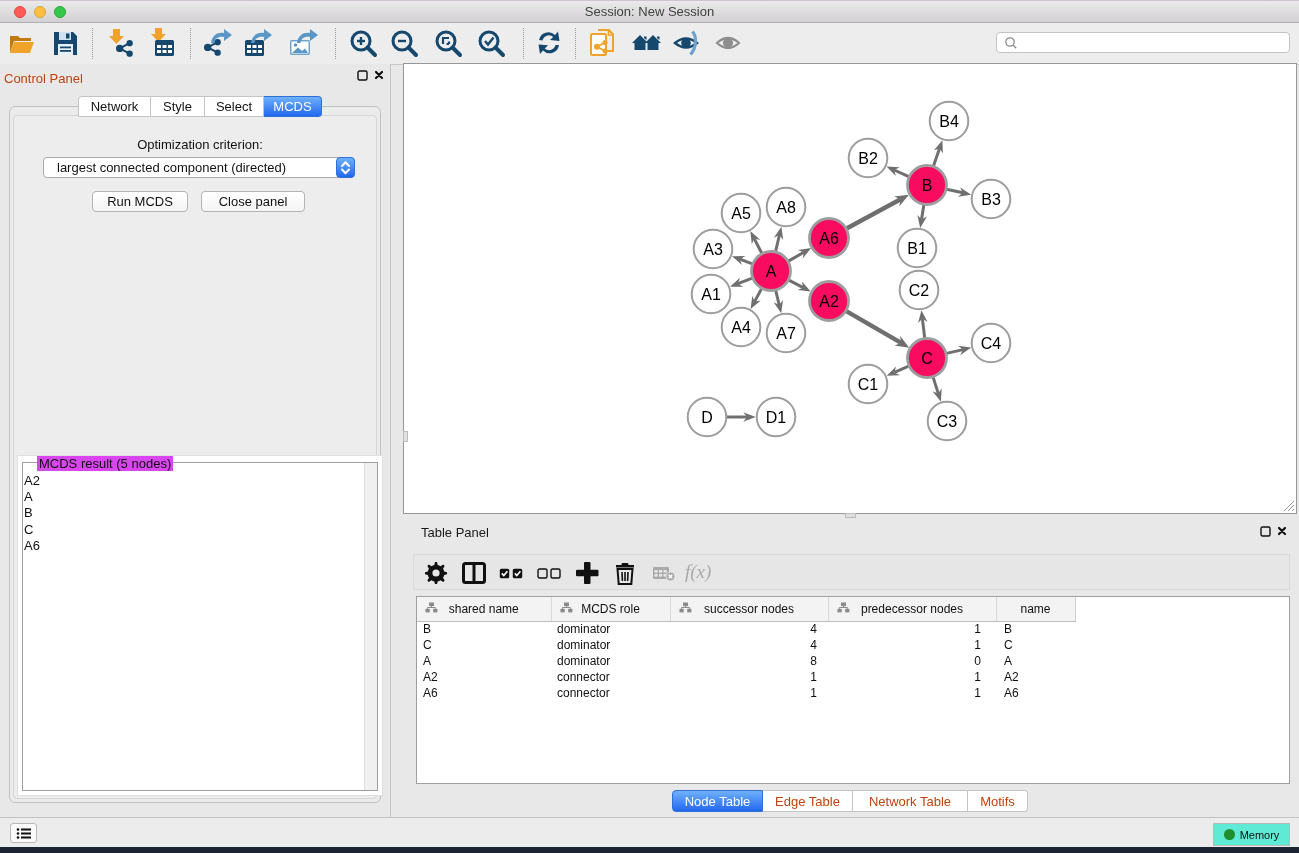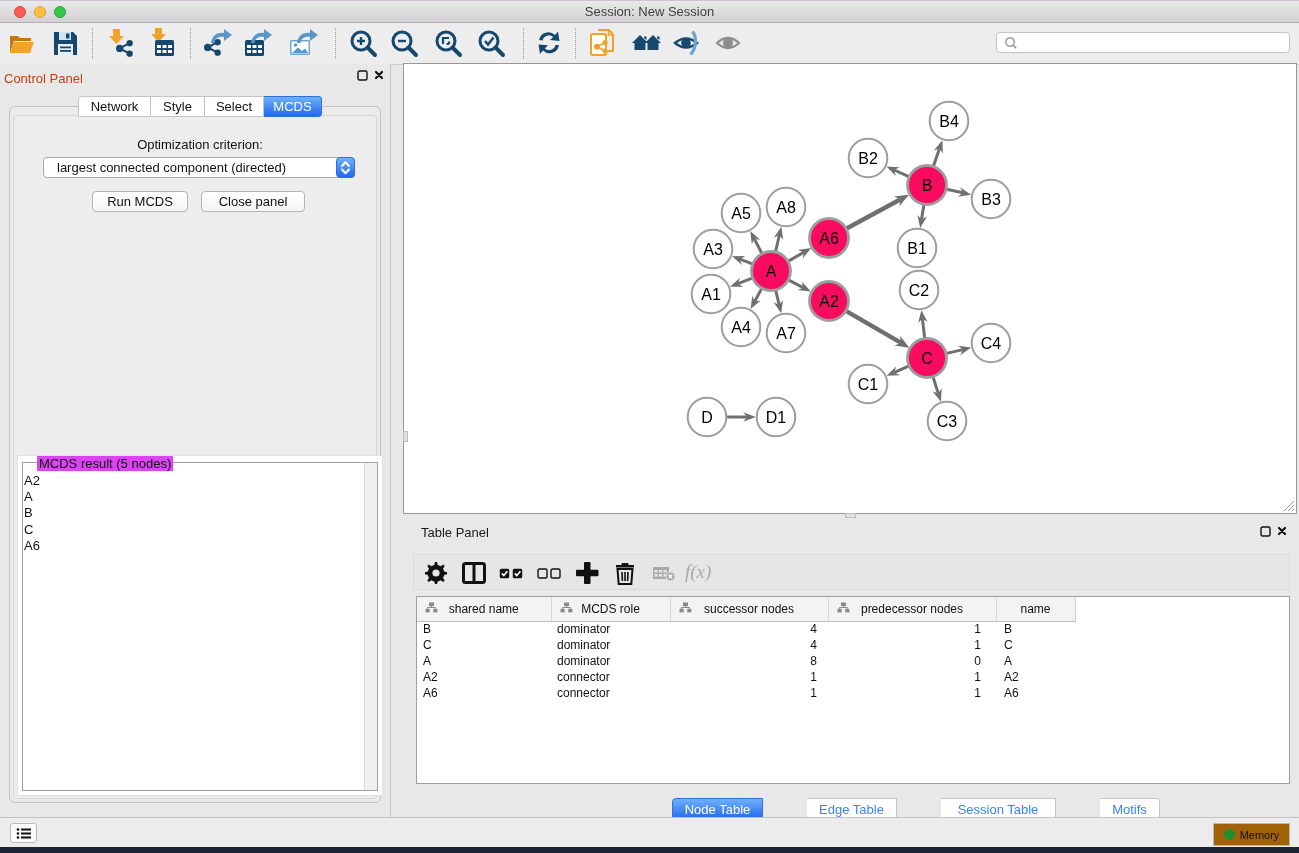--- a/index.html
+++ b/index.html
@@ -56,30 +56,30 @@
 
 
 #tpanel { left:404px; top:517px; width:895px; height:300px; background:#e9e8e9; }
 #tpanel .hdr { left:17px; top:8px; font-size:13px; color:#1a1a1a; }
 #ttoolbar { left:9px; top:37px; width:877px; height:36px; background:#e7e6e7; border:1px solid #dadada;padding-left:26px; }
 #tablewrap { left:12px; top:79px; width:874px; height:188px; background:#fff; border:1px solid #9f9f9f; }
 table { border-collapse:collapse; font-size:12px; width:658px; table-layout:fixed; }
 th { background:#f4f3f4; font-weight:normal; border-right:1px solid #d8d8d8; border-bottom:1px solid #bfbfbf;
   height:24px; font-size:12px; color:#111; }
 td { height:16px; font-size:12px; color:#111; padding:0 6px; }
-.bt-row { display:flex; position:absolute; left:268px; top:281px;gap:44px; }
-.btab { height:22px; background:#fff; border:1px solid #c4c4c4; font-size:13px; color:#3b82f6;
+.bt-row { display:flex; position:absolute; left:268px; top:273px; }
+.btab { height:22px; background:#fff; border:1px solid #c4c4c4; font-size:13px; color:#c2410c;
   display:flex; align-items:center; justify-content:center; }
 .btab.sel { background:linear-gradient(#6fb1fb,#2268ef); color:#fff; border-color:#2e6fd8; }
 
 
 #statusbar { left:0; top:817px; width:1299px; height:31px; background:#ececec; border-top:1px solid #c2c2c2; }
 #listbtn { left:10px; top:5px; width:27px; height:20px; background:#fafafa; border:1px solid #b9b9b9; border-radius:3px;
   display:flex; align-items:center; justify-content:center; }
-#membtn { right:9px; top:5px; width:77px; height:23px; background:#a16207; border:1px solid #b9b9b9;
+#membtn { right:9px; top:5px; width:77px; height:23px; background:#5eead4; border:1px solid #b9b9b9;
   display:flex; align-items:center; justify-content:center; font-size:11px; color:#111; gap:5px; position:absolute;}
 #deskstrip { left:0; top:847px; width:1299px; height:6px; background:#1c2433; }
 </style>
 </head>
 <body>
 
 <div id="titlebar" class="abs">
   <div class="tl abs" style="left:14px; background:#fc5b57; border:1px solid #e2453f;"></div>
   <div class="tl abs" style="left:34px; background:#fdbe41; border:1px solid #e0a235;"></div>
   <div class="tl abs" style="left:54px; background:#34c84a; border:1px solid #2aa73c;"></div>
@@ -473,21 +473,21 @@
             <td style="text-align:right;padding-right:11px;">1</td>
             <td style="text-align:right;padding-right:15px;">1</td>
             <td style="padding-left:8px;">A6</td>
           </tr>
     </tbody>
       </table>
   </div>
   <div class="bt-row">
     <div class="btab sel" style="width:91px; border-radius:4px 0 0 4px;">Node Table</div>
     <div class="btab" style="width:90px; border-left:none;">Edge Table</div>
-    <div class="btab" style="width:115px; border-left:none;">Session Table</div>
+    <div class="btab" style="width:115px; border-left:none;">Network Table</div>
     <div class="btab" style="width:60px; border-left:none; border-radius:0 4px 4px 0;">Motifs</div>
   </div>
 </div>
 
 <div id="statusbar" class="abs">
   <div id="listbtn" class="abs">
     <svg width="16" height="13" viewBox="0 0 16 13">
       <circle cx="2" cy="2.5" r="1.3" fill="#111"></circle>
         <rect x="5" y="1.5" width="10" height="2" fill="#111"></rect>
       <circle cx="2" cy="6.5" r="1.3" fill="#111"></circle>

